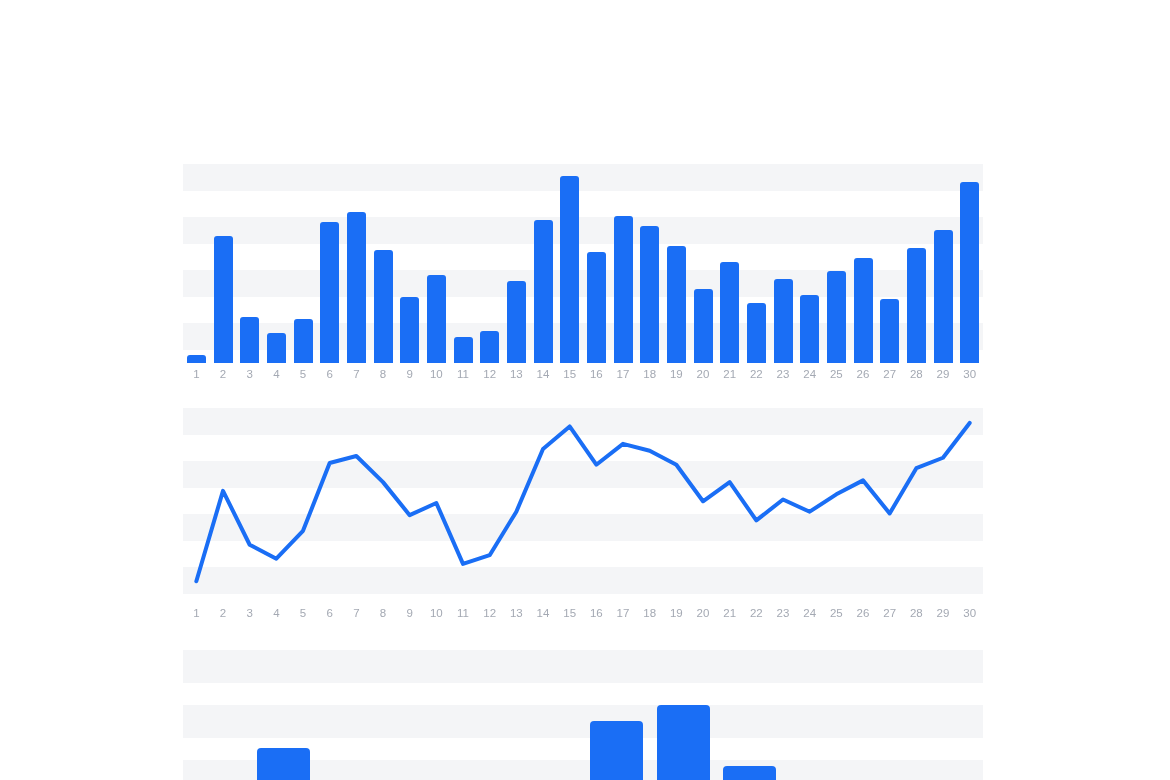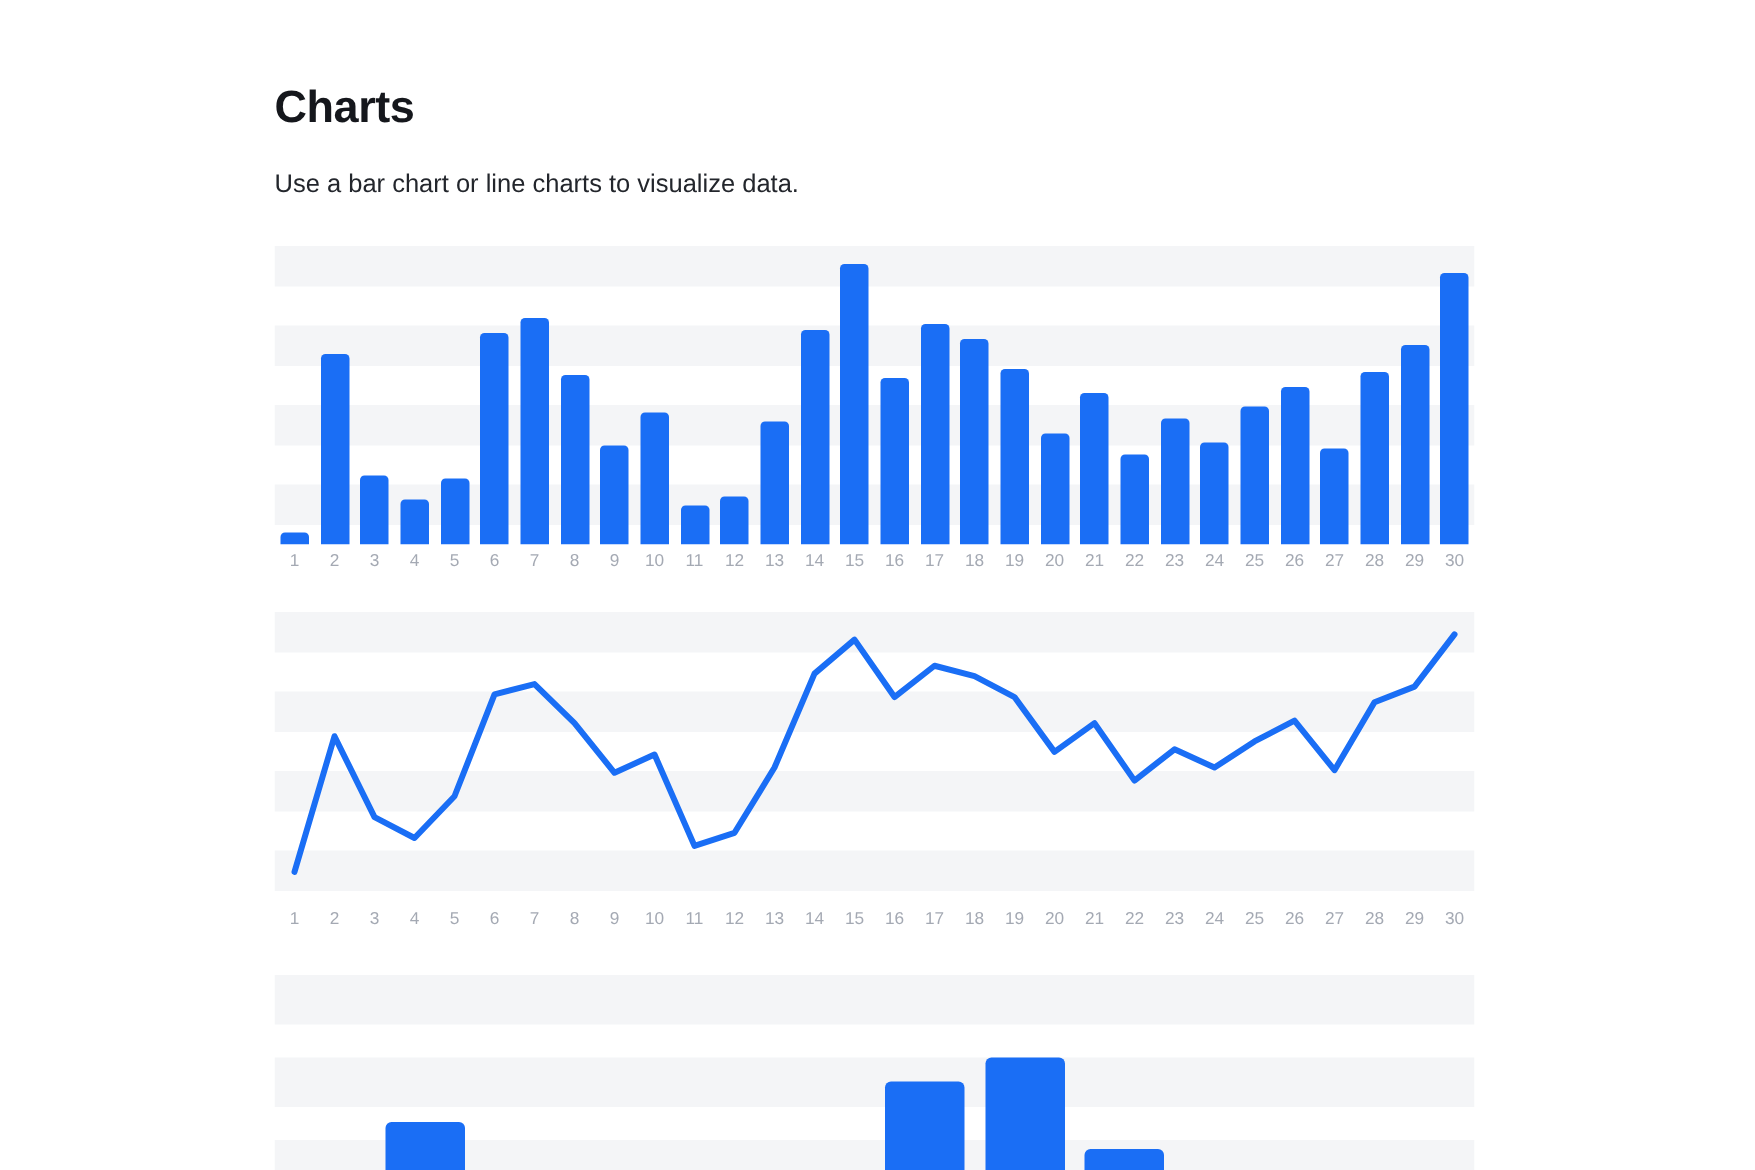--- a/index.html
+++ b/index.html
@@ -109,24 +109,20 @@
   #chart-line-block .chart-plot { height: 194px; }
 
   #chart-bar2-block { position: absolute; left: 183px; top: 649px; }
   #chart-bar2-block .chart-plot { height: 131px; }
 </style>
 </head>
 <body>
 
 <div class="page">
 
-  <div class="content">
-    <h1 class="page-title">Charts</h1>
-    <p class="page-subtitle">Use a bar chart or line charts to visualize data.</p>
-  </div>
 
   <div class="chart-block" id="chart-bar-block">
     <div class="chart-plot">
       <div class="band-layer">
           <div class="band" style="top: 0px; height: 27px; background: rgb(244, 245, 247);"></div>
           <div class="band" style="top: 53px; height: 27px; background: rgb(244, 245, 247);"></div>
           <div class="band" style="top: 106px; height: 27px; background: rgb(244, 245, 247);"></div>
           <div class="band" style="top: 159px; height: 27px; background: rgb(244, 245, 247);"></div>
         </div>
       <div class="bars-layer">

